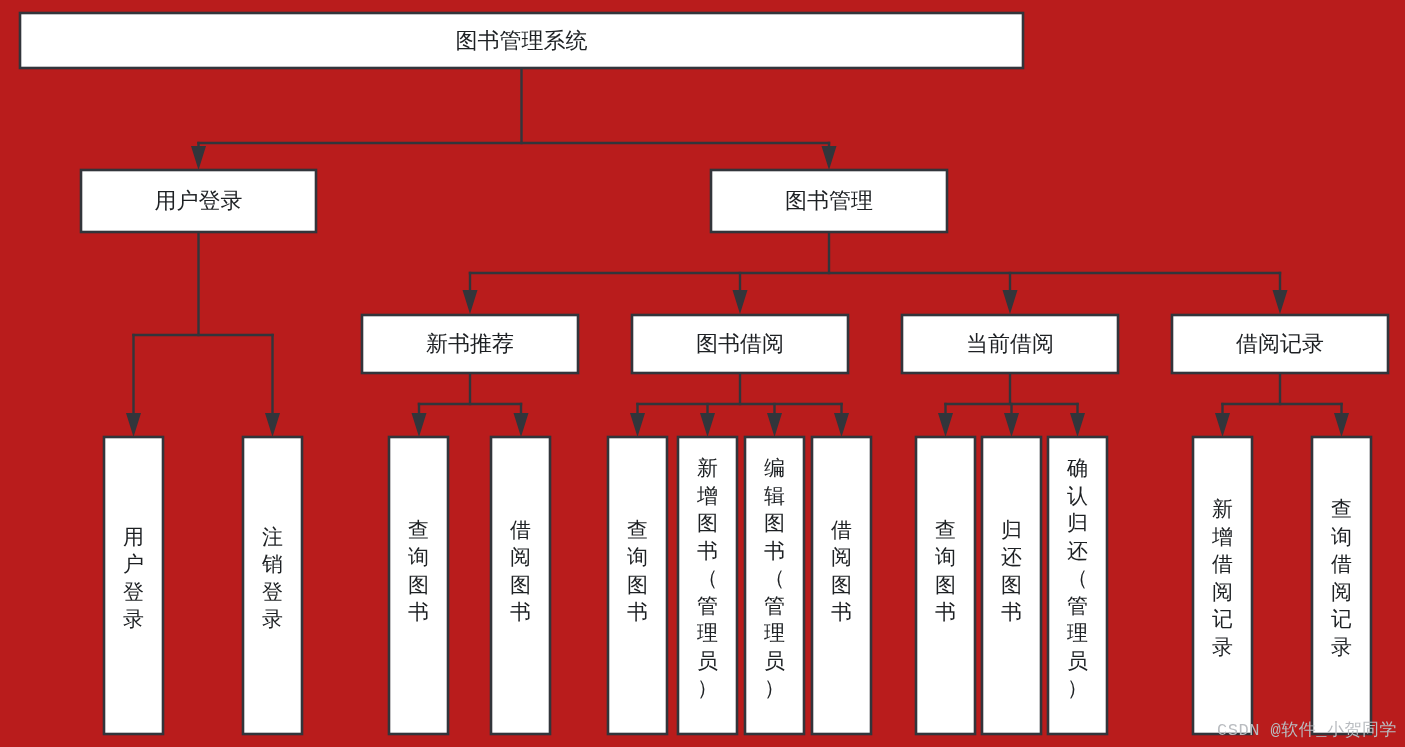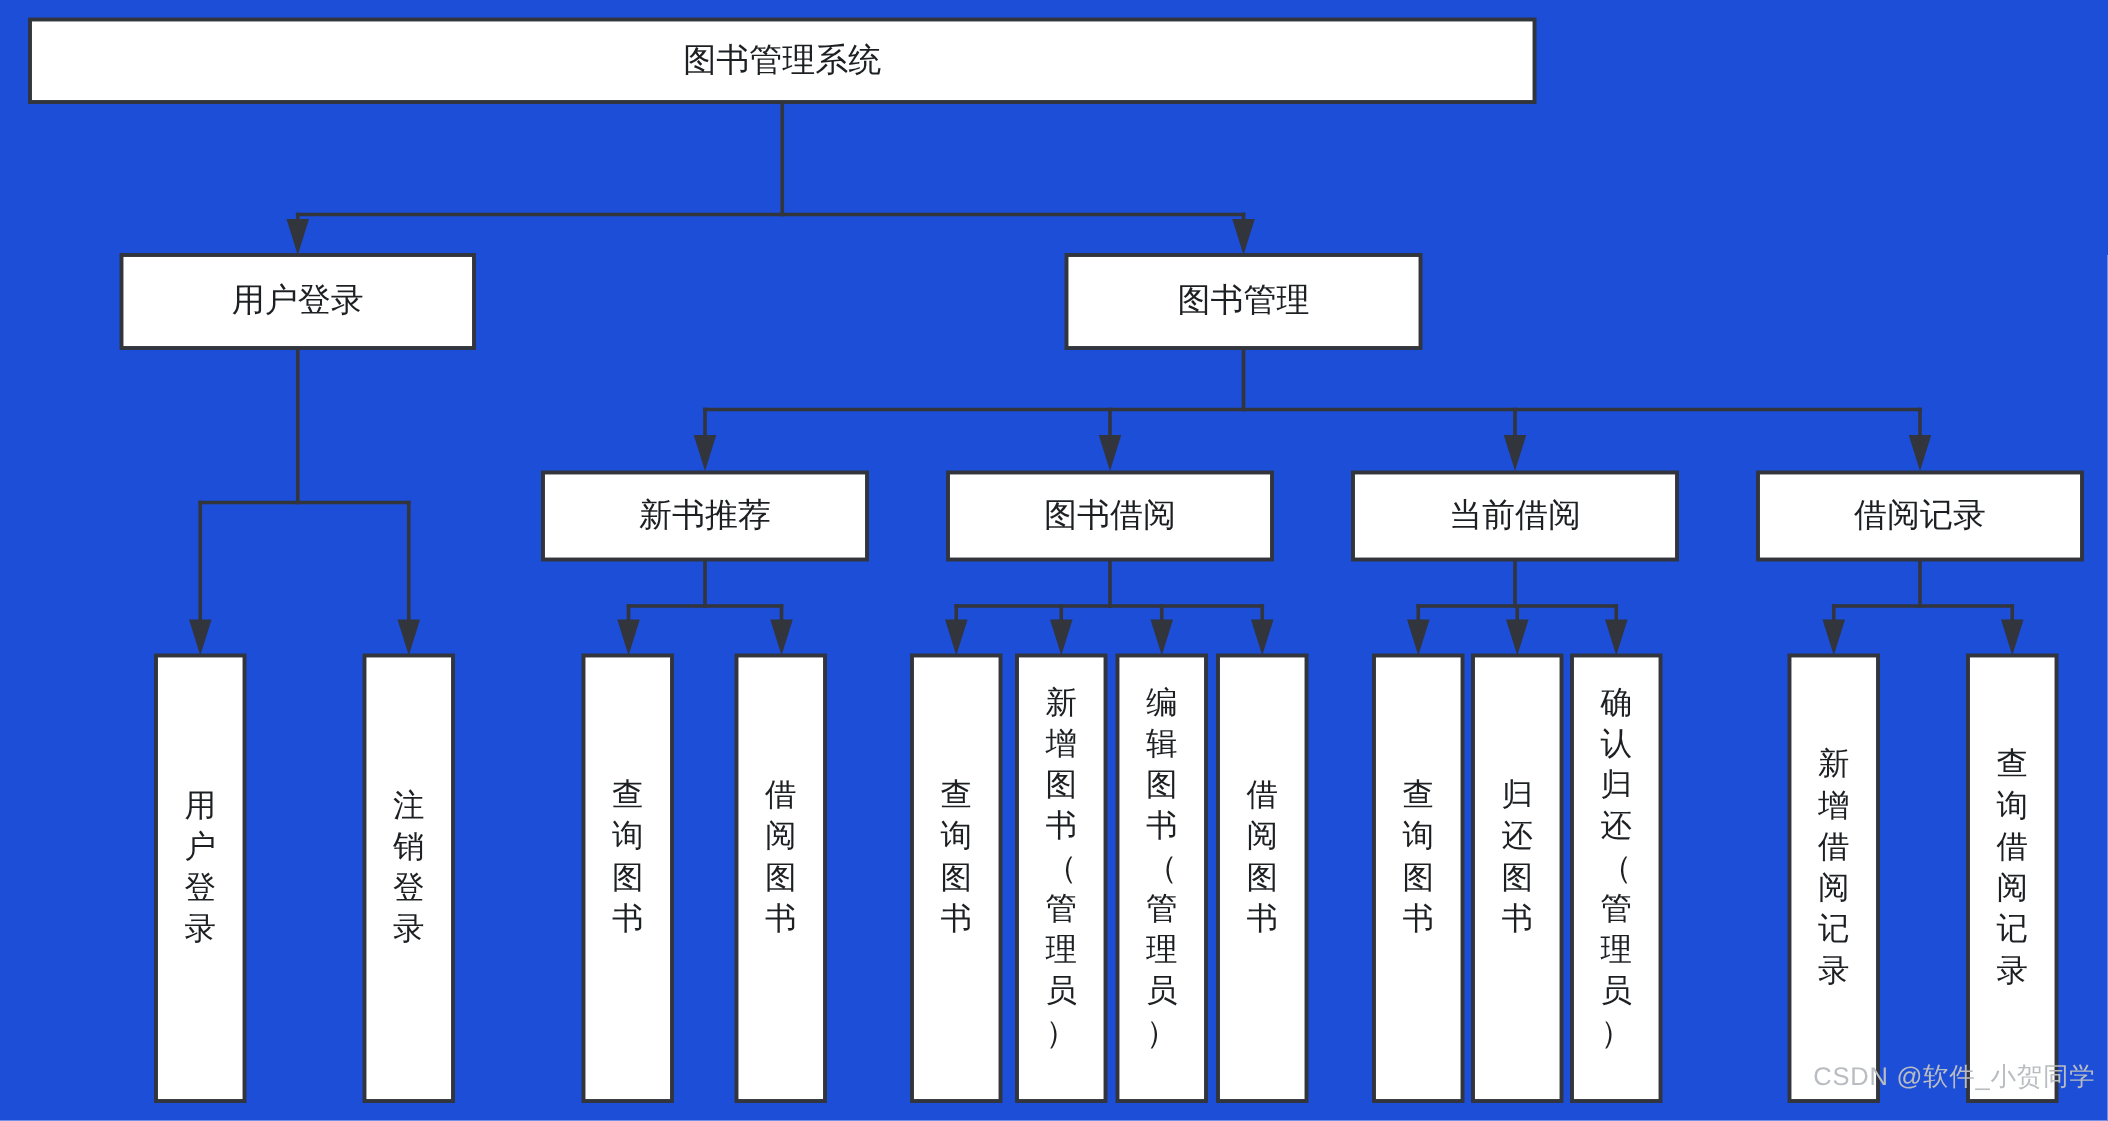--- a/index.html
+++ b/index.html
@@ -10,21 +10,21 @@
   body {
     width: 1405px;
     height: 747px;
     font-family: "DejaVu Sans", "Liberation Sans", sans-serif;
     overflow: hidden;
   }
   #diagram-root {
     position: relative;
     width: 1405px;
     height: 747px;
-    background: #1d4ed8;
+    background: #b91c1c;
   }
   svg#flow {
     position: absolute;
     left: 0;
     top: 0;
     width: 1405px;
     height: 747px;
     display: block;
   }
   .node-box {
@@ -51,22 +51,22 @@
   }
   .node-label-v {
     font-family: "DejaVu Sans", "Liberation Sans", sans-serif;
     font-size: 21px;
     fill: #1d2023;
     text-anchor: middle;
   }
   .watermark {
     position: absolute;
     right: 8px;
-    bottom: 18px;
-    font-family: Liberation Sans, sans-serif;
+    bottom: 6px;
+    font-family: Liberation Mono, monospace;
     font-size: 17px;
     color: #b9bcc0;
     letter-spacing: 0.5px;
     white-space: nowrap;
     user-select: none;
   }
 </style>
 </head>
 <body>
 

